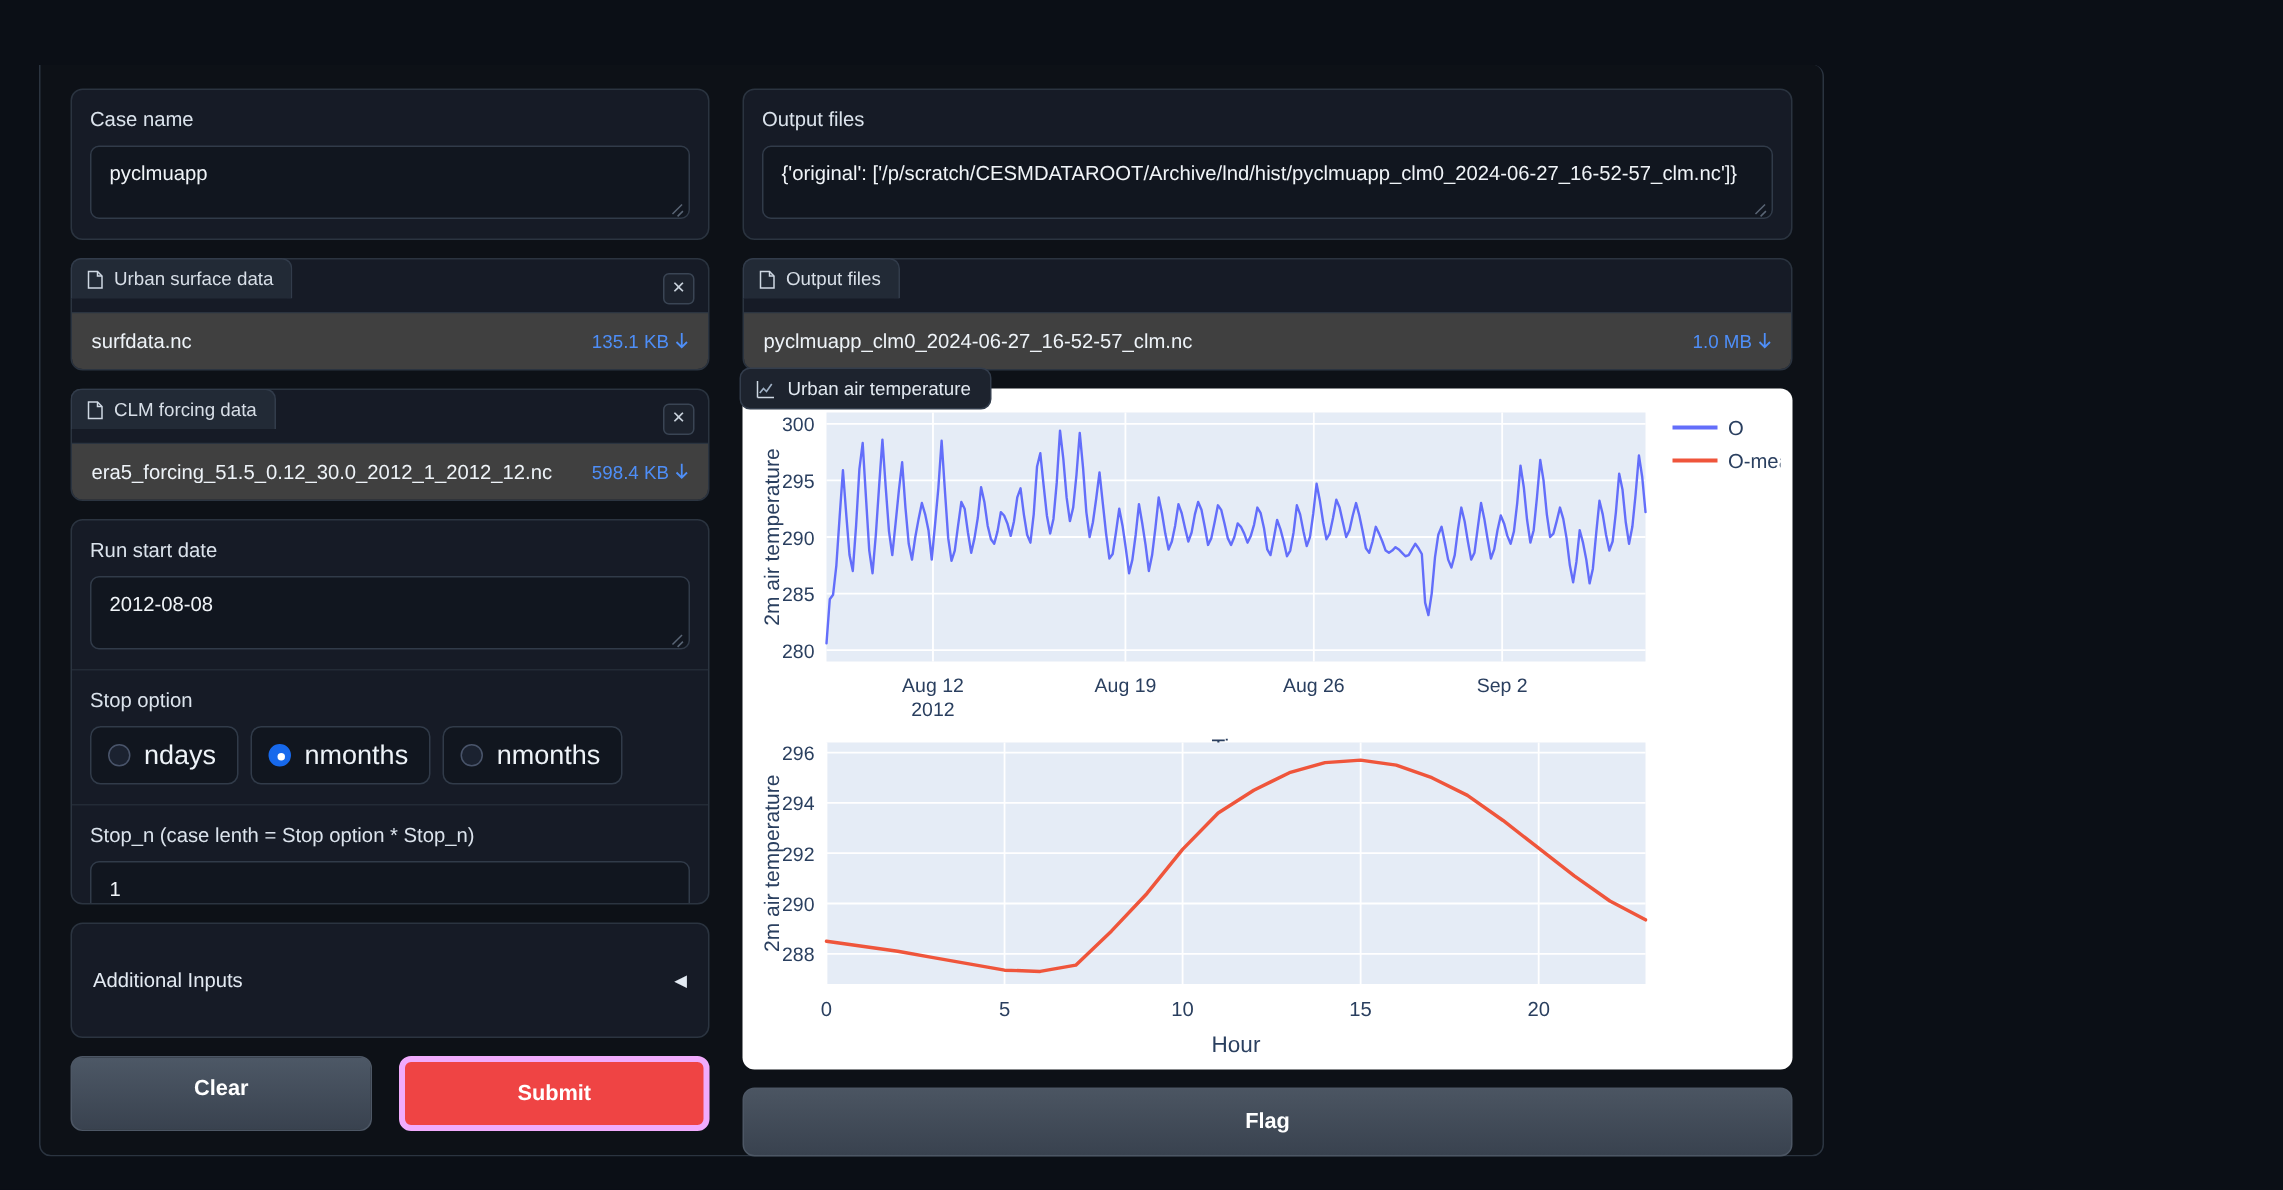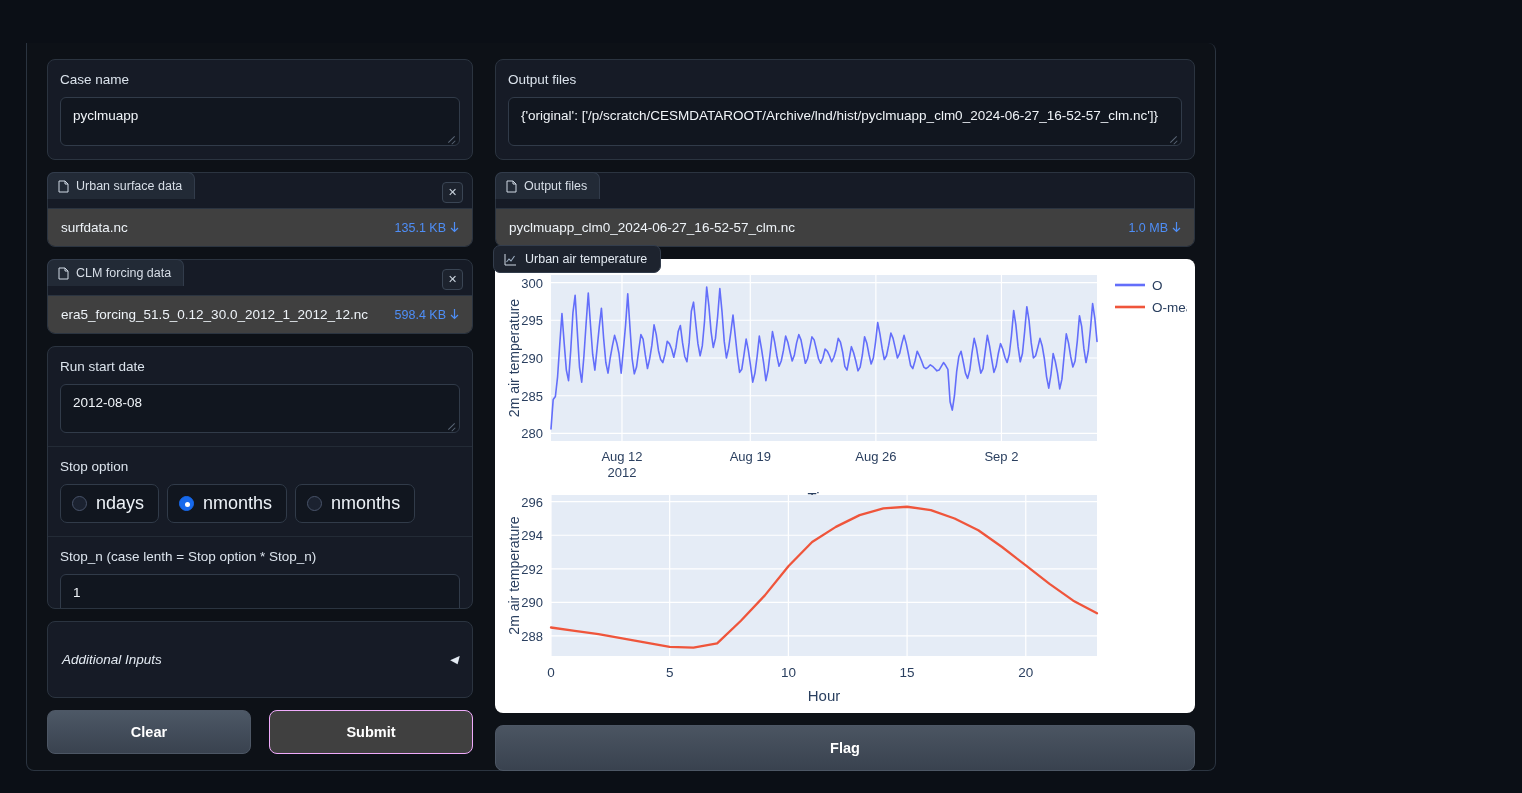--- a/index.html
+++ b/index.html
@@ -152,40 +152,40 @@
     width: 5px; height: 5px; border-radius: 50%; background: #fff;
   }
 
   
   .accordion {
     display: flex; align-items: center; justify-content: space-between;
     background: #161b26;
     border: 1px solid #2b3440;
     border-radius: 8px;
     padding: 30px 14px;
-    font-size: 13.5px; color: #e3eaf2; font-style: italic;
+    font-size: 13.5px; color: #e3eaf2;
   }
   .caret { color: #e3eaf2; font-size: 11px; }
 
   
   .btn-row { display: flex; gap: 18px; }
   .btn {
     flex: 1; text-align: center;
     padding: 13px 0;
     border-radius: 8px;
     font-size: 14.5px; font-weight: 700;
     color: #ffffff;
   }
   .btn-clear {
     background: linear-gradient(180deg,#4d5866 0%,#39424f 100%);
     border: 1px solid #4d5765;
   }
   .btn-submit {
-    background: #404040;
-    border: 1px solid #f0abfc;
+    background: #ef4444;
+    border: 4px solid #f0abfc;
   }
   .btn-flag {
     background: linear-gradient(180deg,#4b5562 0%,#39424f 100%);
     border: 1px solid #4d5765;
     border-radius: 8px;
     text-align: center; padding: 14px 0;
     font-size: 14.5px; font-weight: 700; color: #fff;
   }
 
   

